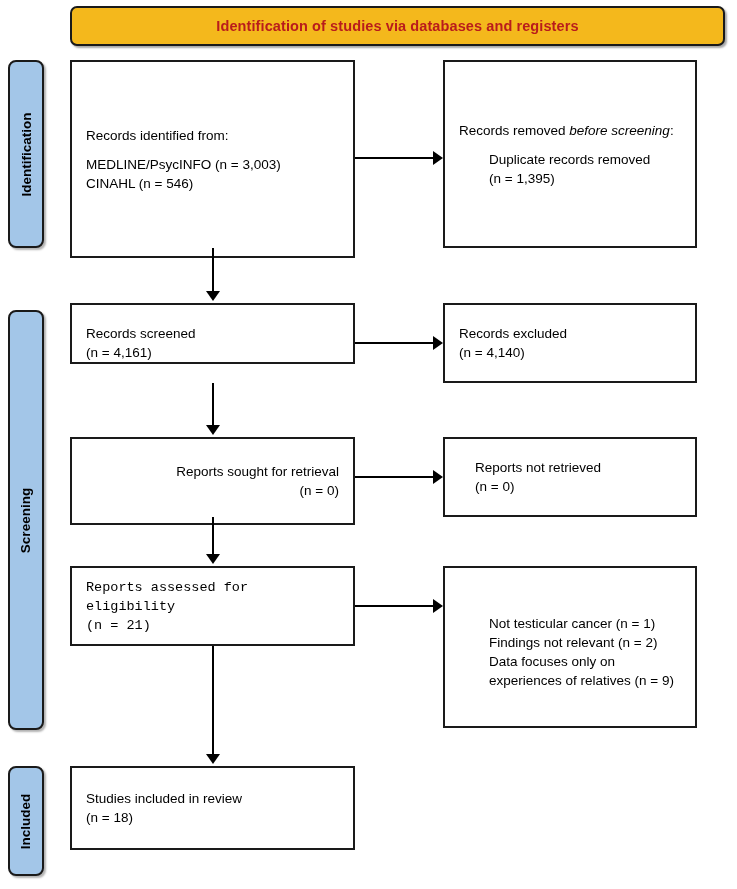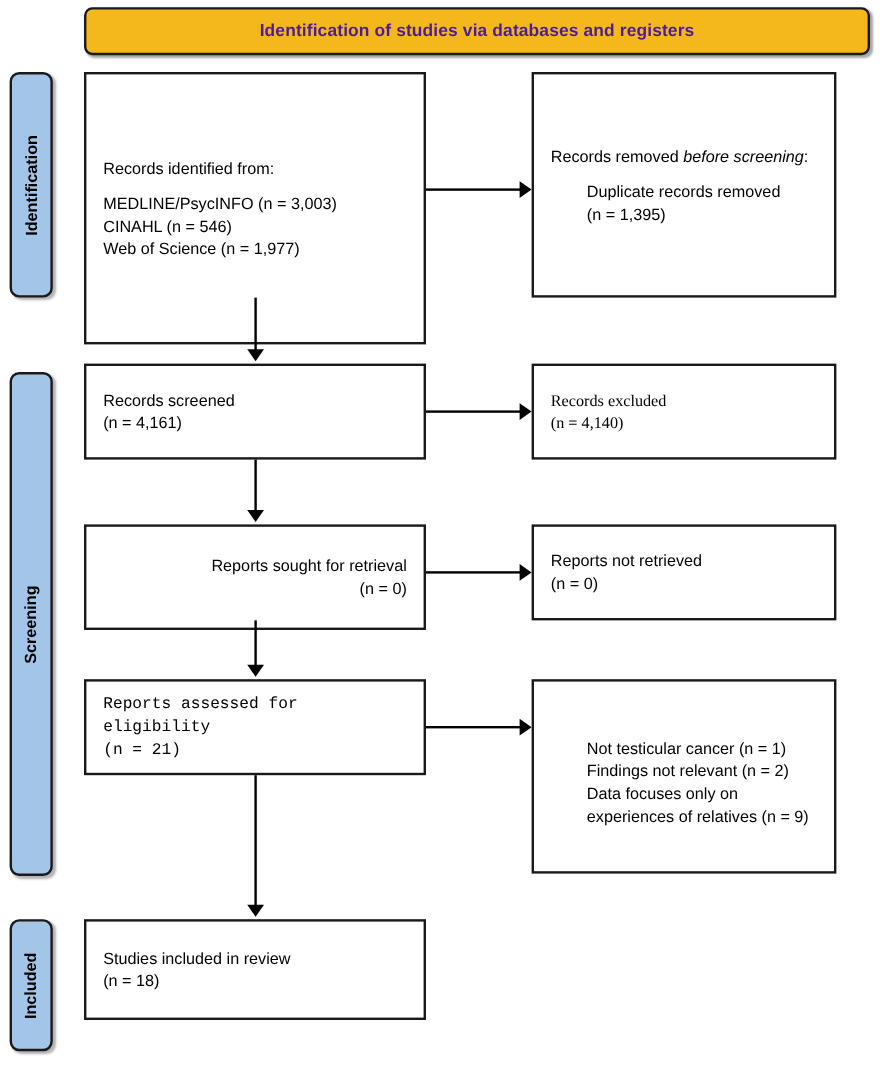--- a/index.html
+++ b/index.html
@@ -31,21 +31,21 @@
     border-radius: 7px;
     box-sizing: border-box;
     display: flex;
     align-items: center;
     justify-content: center;
     box-shadow: 2px 2px 2px rgba(0,0,0,0.35);
   }
   .banner-text {
     font-size: 14.5px;
     font-weight: bold;
-    color: #4c1d95;
+    color: #b91c1c;
     letter-spacing: 0.1px;
     text-align: center;
   }
 
   
   .stage {
     position: absolute;
     left: 8px;
     width: 36px;
     background: #A3C6E8;
@@ -90,26 +90,26 @@
   }
   .box-line.indent { padding-left: 30px; }
   .box-line.spacer { height: 10px; line-height: 10px; }
   .ital { font-style: italic; }
 
   
   .col-left  { left: 70px;  width: 285px; }
   
   .col-right { left: 443px; width: 254px; }
 
-  .b-identified { top: 60px;  height: 227px; }
+  .b-identified { top: 60px;  height: 198px; }
   .b-removed    { top: 60px;  height: 188px; }
-  .b-screened   { top: 303px; height: 80px;  }
-  .b-excluded1  { top: 303px; height: 80px; font-family: Liberation Serif, serif;  }
+  .b-screened   { top: 303px; height: 61px; align-items: flex-end;  }
+  .b-excluded1  { top: 303px; height: 80px;  }
   .b-sought     { top: 437px; height: 88px; text-align: right;  }
-  .b-notretr    { top: 437px; height: 80px;  }
+  .b-notretr    { top: 437px; height: 80px; padding-left: 16px;  }
   .b-assessed   { top: 566px; height: 80px; font-family: Liberation Mono, monospace;  }
   .b-excluded2  { top: 566px; height: 162px; }
   .b-included   { top: 766px; height: 84px; }
 
   
   .conn { position: absolute; background: #000000; }
   
   .vline { width: 2px; left: 212px; }
   
   .arrow-down {
@@ -149,21 +149,20 @@
   <div class="stage stage-included">
     <span class="stage-text">Included</span>
   </div>
 
   <div class="box col-left b-identified">
     <div class="box-inner">
       <div class="box-line">Records identified from:</div>
       <div class="box-line spacer"></div>
       <div class="box-line">MEDLINE/PsycINFO (n = 3,003)</div>
       <div class="box-line">CINAHL (n = 546)</div>
-      <div class="box-line">Web of Science (n = 1,977)</div>
     </div>
   </div>
 
   <div class="box col-right b-removed">
     <div class="box-inner">
       <div class="box-line"><span>Records removed </span><span class="ital">before screening</span><span>:</span></div>
       <div class="box-line spacer"></div>
       <div class="box-line indent">Duplicate records removed</div>
       <div class="box-line indent">(n = 1,395)</div>
     </div>

